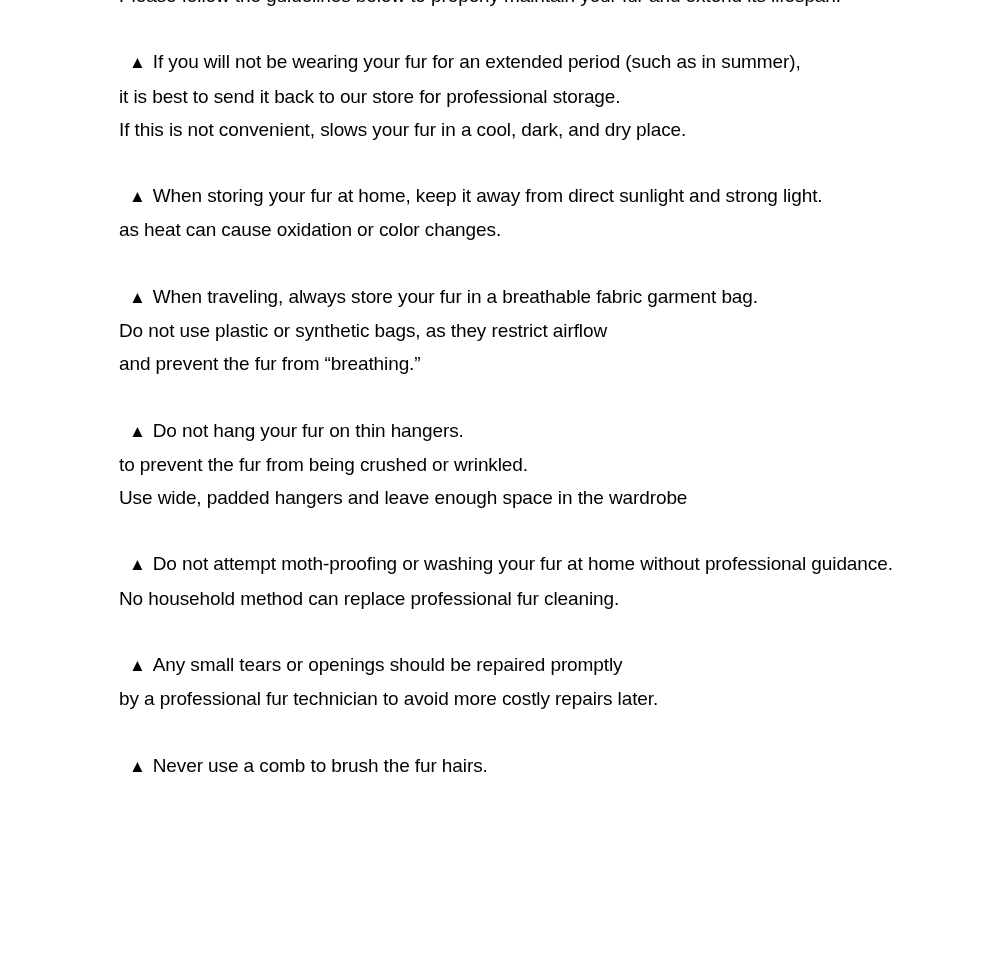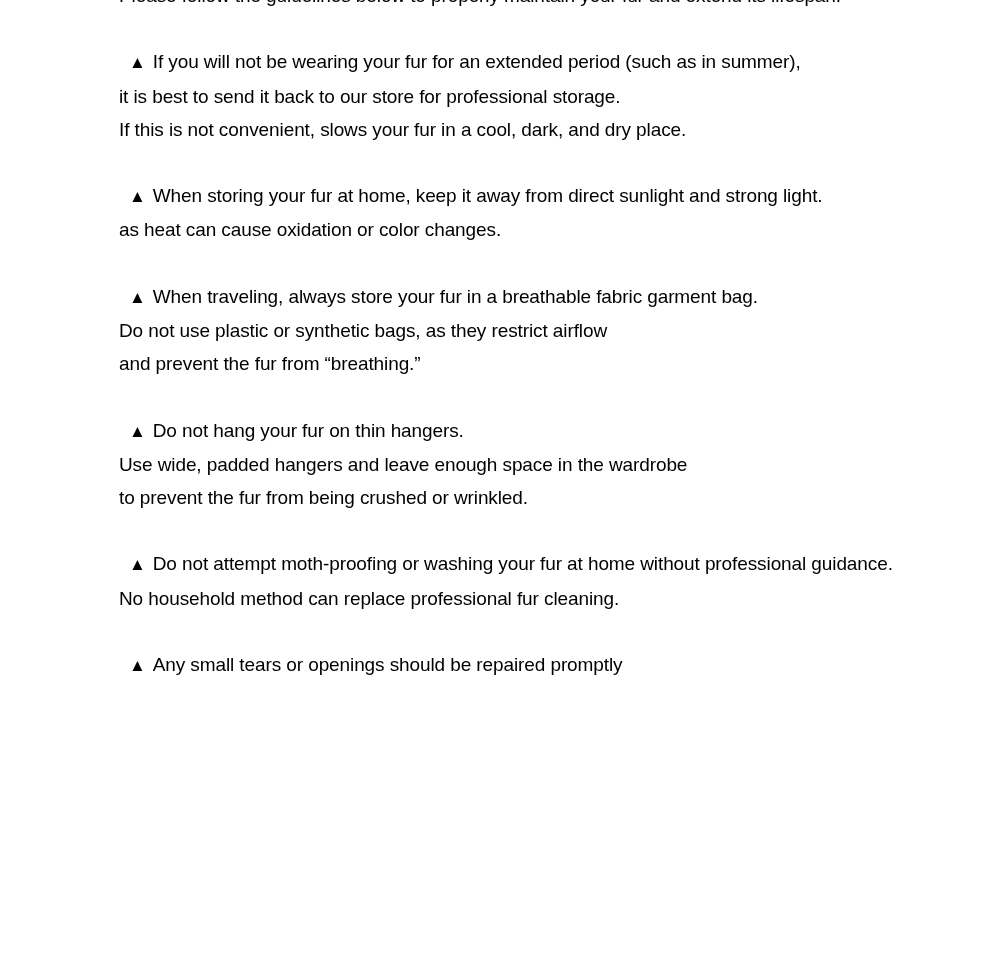--- a/index.html
+++ b/index.html
@@ -53,23 +53,27 @@
       <div class="line has-bullet"><span class="bullet">▲</span><span>When storing your fur at home, keep it away from direct sunlight and strong light.</span></div>
       <div class="line"><span>as heat can cause oxidation or color changes.</span></div>
     </div>
     <div class="paragraph">
       <div class="line has-bullet"><span class="bullet">▲</span><span>When traveling, always store your fur in a breathable fabric garment bag.</span></div>
       <div class="line"><span>Do not use plastic or synthetic bags, as they restrict airflow</span></div>
       <div class="line"><span>and prevent the fur from “breathing.”</span></div>
     </div>
     <div class="paragraph">
       <div class="line has-bullet"><span class="bullet">▲</span><span>Do not hang your fur on thin hangers.</span></div>
+      <div class="line"><span>to prevent the fur from being crushed or wrinkled.</span></div>
       <div class="line"><span>Use wide, padded hangers and leave enough space in the wardrobe</span></div>
-      <div class="line"><span>to prevent the fur from being crushed or wrinkled.</span></div>
     </div>
     <div class="paragraph">
       <div class="line has-bullet"><span class="bullet">▲</span><span>Do not attempt moth-proofing or washing your fur at home without professional guidance.</span></div>
       <div class="line"><span>No household method can replace professional fur cleaning.</span></div>
     </div>
     <div class="paragraph">
       <div class="line has-bullet"><span class="bullet">▲</span><span>Any small tears or openings should be repaired promptly</span></div>
+      <div class="line"><span>by a professional fur technician to avoid more costly repairs later.</span></div>
+    </div>
+    <div class="paragraph">
+      <div class="line has-bullet"><span class="bullet">▲</span><span>Never use a comb to brush the fur hairs.</span></div>
     </div>
   </main>
 
 </body></html>

